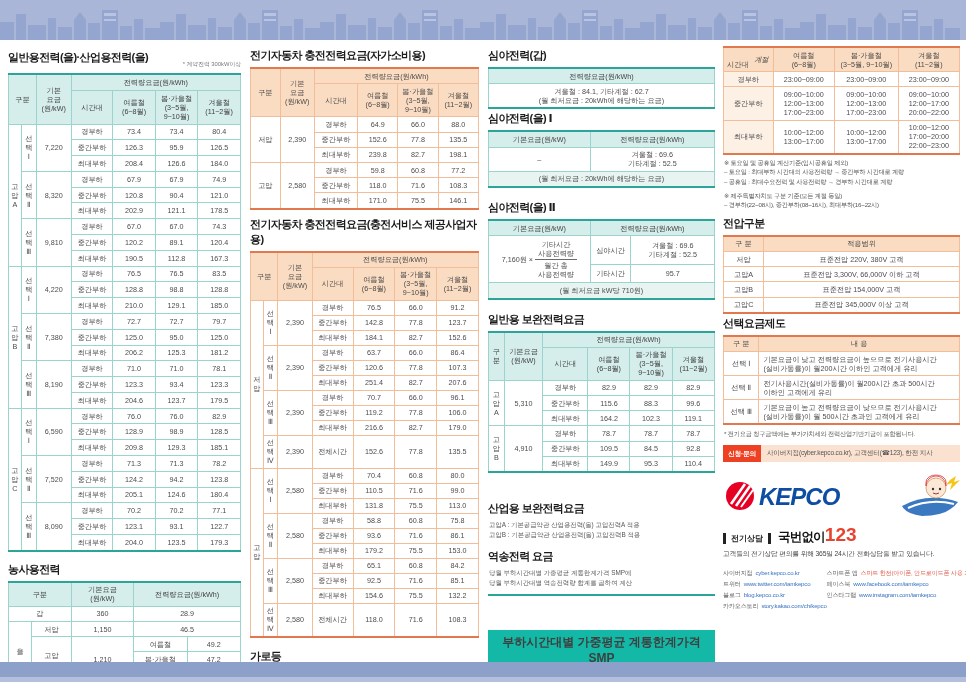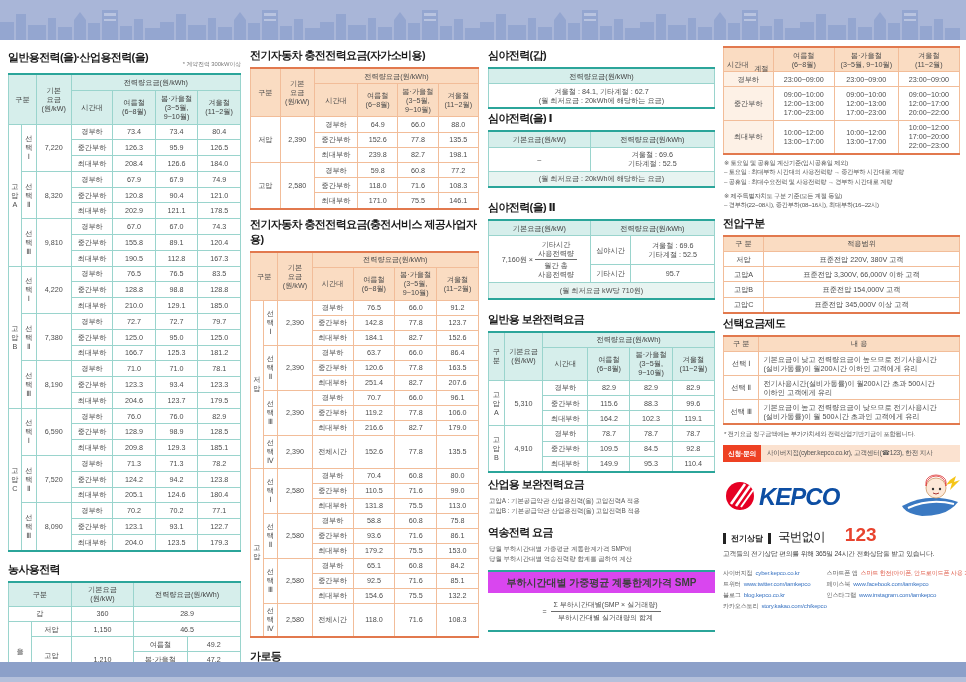--- a/index.html
+++ b/index.html
@@ -33,43 +33,43 @@
   .peach th{background:#fadcc2;color:#4a4a4a;}
   .peach thead{border-bottom:1.5px solid #e2794e;}
   .peach tr.sep td,.peach tr.sep th{border-top:1.5px solid #e2794e;}
   .peach .lbl{background:#fdf1e6;}
   .tl{text-align:left;padding-left:4px;padding-right:3px;}
   .tall td{padding:6.5px 1px;}
   .t1 td,.t1 th{padding:2.9px 1px;}
   .t4 td,.t4 th{padding:2.5px 1px;}
   
   .diag{position:relative;background:linear-gradient(to bottom right,#fadcc2 calc(50% - 0.5px),#e2925e,#fadcc2 calc(50% + 0.5px));}
-  .diag .da{position:absolute;top:16px;right:4px;}
+  .diag .da{position:absolute;top:7px;right:4px;font-style:italic;}
   .diag .db{position:absolute;bottom:2px;left:3px;}
   
   .fracCell{white-space:normal;}
   .fpre{display:inline-block;vertical-align:middle;margin-right:2px;}
   .fr{display:inline-block;vertical-align:middle;text-align:center;}
   .fn,.fd{display:block;white-space:pre-line;padding:1px 3px;}
   .fd{border-top:0.8px solid #6b6b6b;}
   .noteTxt{font-size:6.2px;color:#555;line-height:1.55;white-space:pre-line;margin:3px 0 6px 1px;letter-spacing:-0.2px;}
   .plainTxt{font-size:6.4px;color:#555;line-height:1.6;white-space:pre-line;margin:2px 0 6px 1px;}
   
   .smpBox{border-top:2px solid #2ba59a;border-bottom:2px solid #2ba59a;}
-  .smpHead{background:#d946ef;font-size:10px;font-weight:bold;color:#3f3f3f;text-align:center;padding:3.5px 0;}
+  .smpHead{background:#14b8a6;font-size:12px;font-weight:bold;color:#3f3f3f;text-align:center;padding:3.5px 0;margin-top:34px;}
   .smpBody{padding:6px 0;text-align:center;font-size:7px;color:#4c4c4c;}
   
   .badgeRow{display:flex;margin-top:5px;height:17px;}
   .badge{background:#ee4123;color:#fff;font-size:6.8px;font-weight:bold;display:flex;align-items:center;padding:0 5px;letter-spacing:-0.3px;}
   .badgeInfo{background:#fbe2d0;color:#555;font-size:6.6px;display:flex;align-items:center;padding:0 6px;flex:1;letter-spacing:-0.2px;}
   
   .brandBlock{margin-top:16px;position:relative;}
   .callLine{display:flex;align-items:baseline;margin-top:6px;}
   .callLabel{font-size:8px;font-weight:bold;color:#222;border-left:3px solid #222;border-right:3px solid #222;padding:0 5px;margin-right:7px;}
-  .callPrefix{font-size:12.5px;font-weight:normal;color:#111;letter-spacing:-0.8px;margin-right:20px;}
+  .callPrefix{font-size:12.5px;font-weight:bold;color:#111;letter-spacing:-0.8px;margin-right:0;}
   .callNumber{font-size:19px;font-weight:bold;color:#e8432e;}
   .callDesc{font-size:6.8px;color:#444;margin-top:3px;letter-spacing:-0.2px;}
   .linkCols{display:flex;margin-top:9px;}
   .linkCol{flex:1;}
   .linkItem{font-size:6.1px;line-height:1.8;letter-spacing:-0.2px;white-space:nowrap;}
   .linkItem .lk{color:#666;margin-right:3px;}
   .linkItem .lv{color:#3a74c2;}
   .linkItem .lv.red{color:#e0604f;}
   .mascot{position:absolute;right:-4px;top:-6px;}
 </style>
@@ -192,21 +192,21 @@
 택
 Ⅲ</td>
             <td rowspan="3">9,810</td>
             <td>경부하</td>
             <td>67.0</td>
             <td>67.0</td>
             <td>74.3</td>
           </tr>
           <tr>
             <td>중간부하</td>
-            <td>155.8</td>
+            <td>120.2</td>
             <td>89.1</td>
             <td>120.4</td>
           </tr>
           <tr>
             <td>최대부하</td>
             <td>190.5</td>
             <td>112.8</td>
             <td>167.3</td>
           </tr>
           <tr class="sep">
@@ -245,21 +245,21 @@
             <td>79.7</td>
           </tr>
           <tr>
             <td>중간부하</td>
             <td>125.0</td>
             <td>95.0</td>
             <td>125.0</td>
           </tr>
           <tr>
             <td>최대부하</td>
-            <td>166.7</td>
+            <td>206.2</td>
             <td>125.3</td>
             <td>181.2</td>
           </tr>
           <tr>
             <td rowspan="3">선
 택
 Ⅲ</td>
             <td rowspan="3">8,190</td>
             <td>경부하</td>
             <td>71.0</td>
@@ -532,21 +532,21 @@
             <td rowspan="3">2,390</td>
             <td>경부하</td>
             <td>63.7</td>
             <td>66.0</td>
             <td>86.4</td>
           </tr>
           <tr>
             <td>중간부하</td>
             <td>120.6</td>
             <td>77.8</td>
-            <td>163.5</td>
+            <td>107.3</td>
           </tr>
           <tr>
             <td>최대부하</td>
             <td>251.4</td>
             <td>82.7</td>
             <td>207.6</td>
           </tr>
           <tr>
             <td rowspan="3">선
 택
@@ -817,21 +817,21 @@
             <td>92.8</td>
           </tr>
           <tr>
             <td>최대부하</td>
             <td>149.9</td>
             <td>95.3</td>
             <td>110.4</td>
           </tr>
         </tbody>
       </table>
-    <div class="secTitle" style="margin-top:4px">산업용 보완전력요금</div>
+    <div class="secTitle" style="margin-top:28px">산업용 보완전력요금</div>
     <div class="plainTxt">고압A : 기본공급약관 산업용전력(을) 고압전력A 적용
 고압B : 기본공급약관 산업용전력(을) 고압전력B 적용</div>
     <div class="secTitle" style="margin-top:8px">역송전력 요금</div>
     <div class="plainTxt">당월 부하시간대별 가중평균 계통한계가격 SMP에
 당월 부하시간대별 역송전력량 합계를 곱하여 계산</div>
     <div class="smpBox">
       <div class="smpHead">부하시간대별 가중평균 계통한계가격 SMP</div>
       <div class="smpBody">
         <span class="fpre">=</span>
         <span class="fr">

